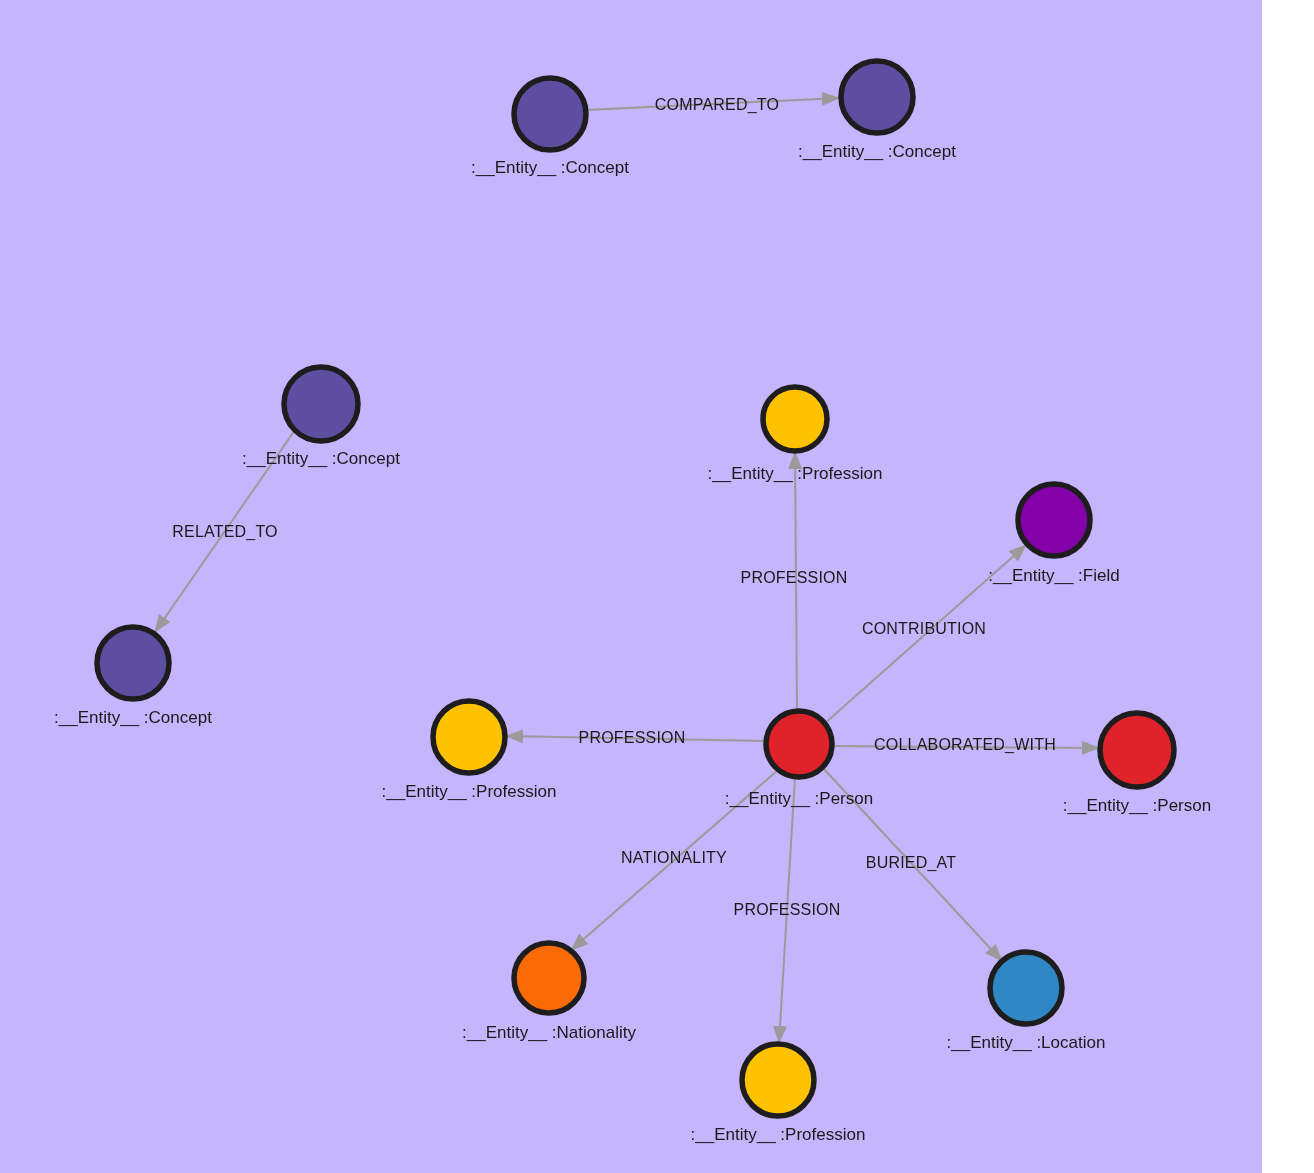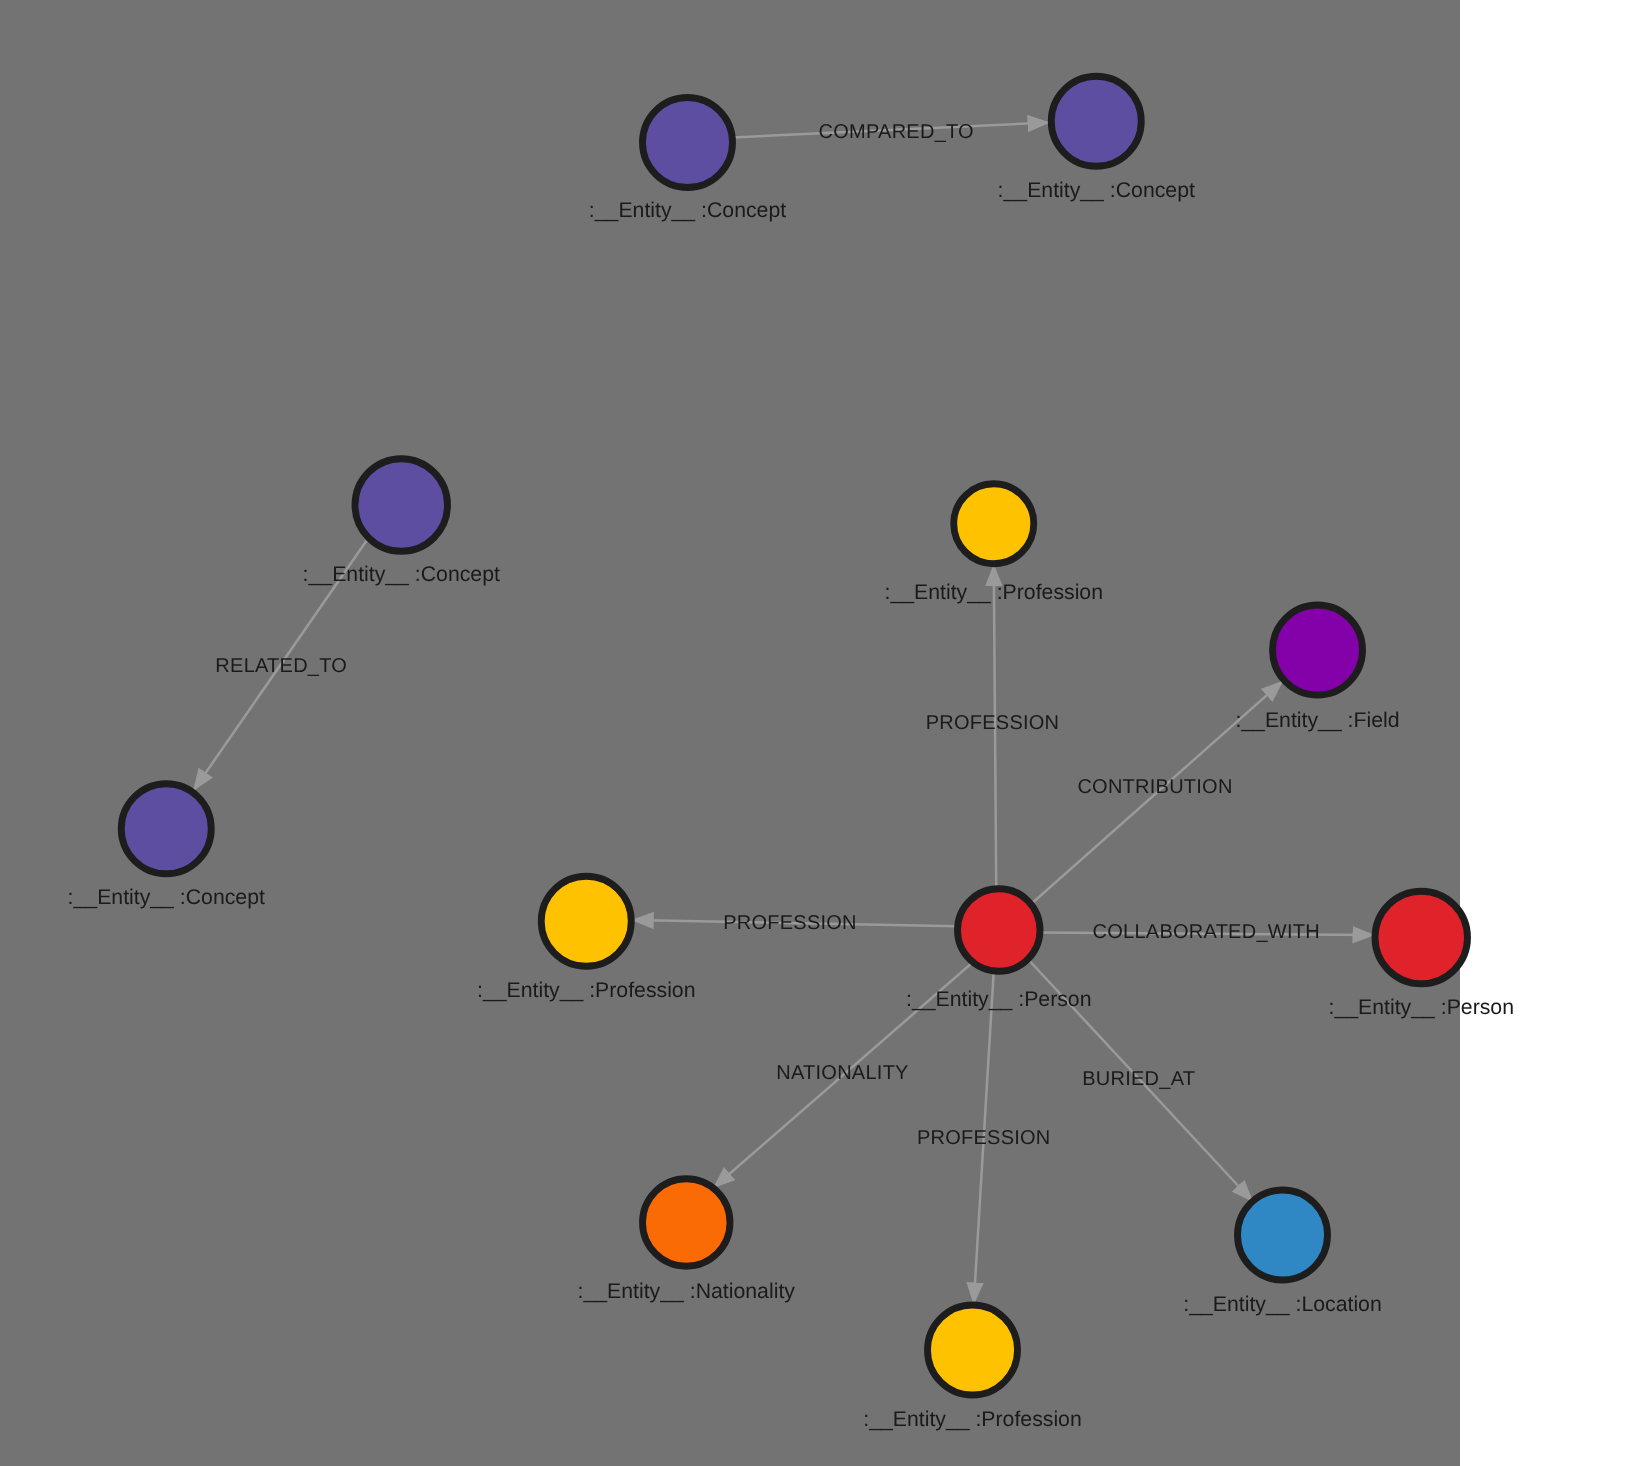--- a/index.html
+++ b/index.html
@@ -9,23 +9,23 @@
     background: #ffffff;
   }
   body {
     width: 1314px;
     height: 1173px;
     overflow: hidden;
     font-family: "Liberation Sans", sans-serif;
   }
   #graph-canvas {
     position: relative;
-    width: 1168px;
+    width: 1262px;
     height: 1173px;
-    background: #737373;
+    background: #c4b5fd;
   }
   svg#graph-svg {
     position: absolute;
     top: 0;
     left: 0;
     width: 1314px;
     height: 1173px;
     display: block;
   }
   .node-circle {

